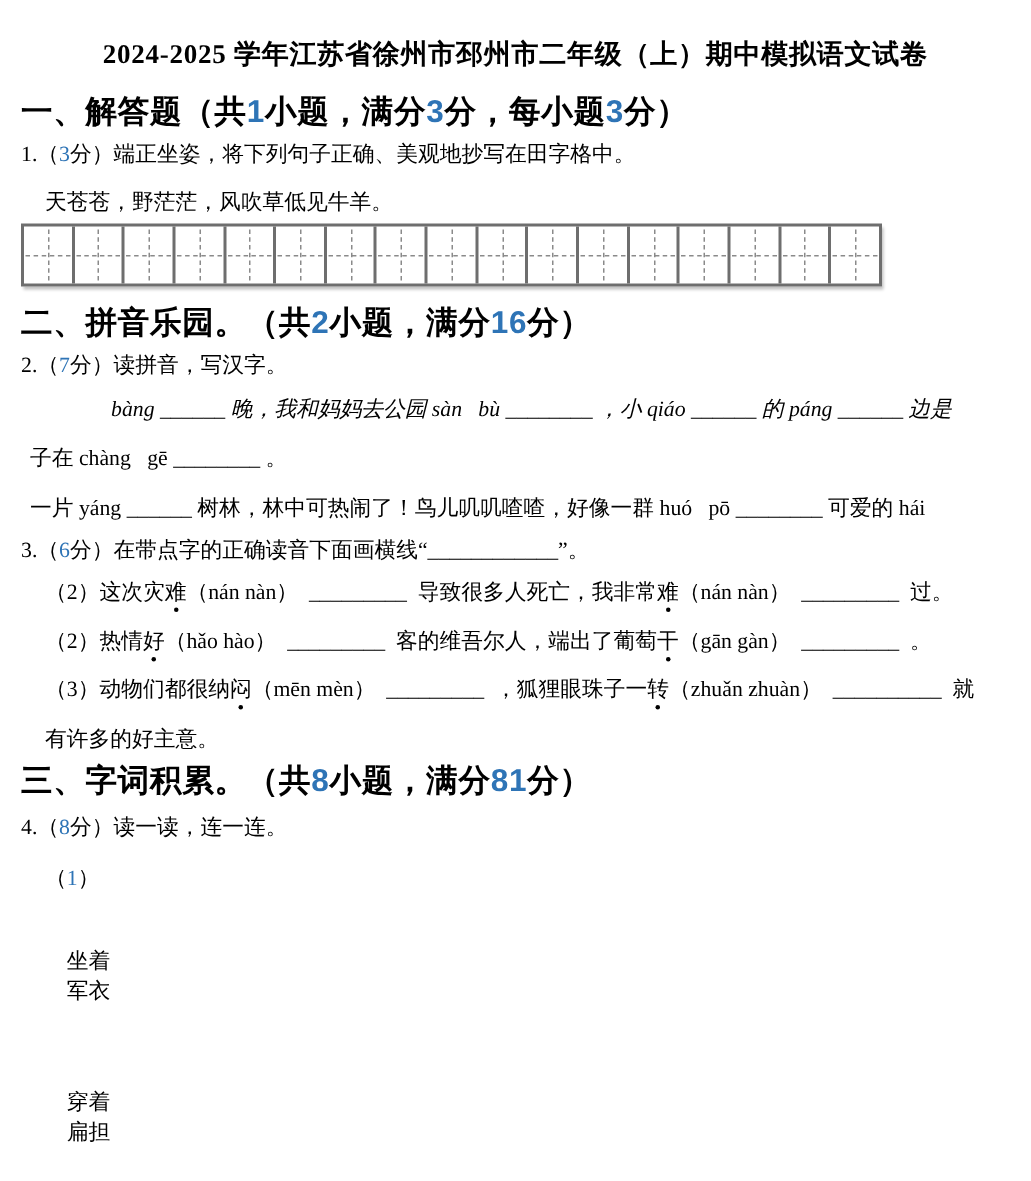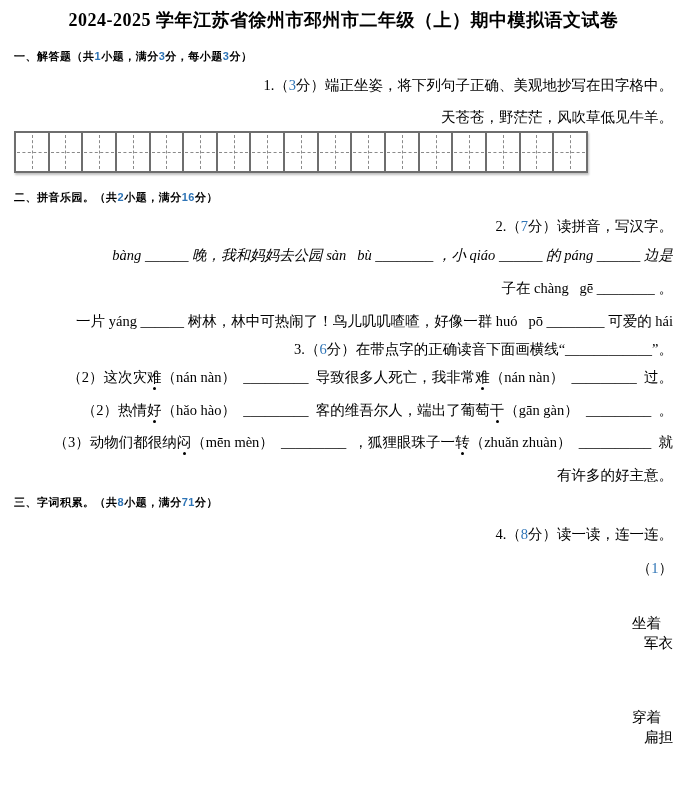--- a/index.html
+++ b/index.html
@@ -4,28 +4,28 @@
 <style>
   html,body{margin:0;padding:0;background:#fff;}
   body{
     width:687px;height:787px;overflow:hidden;
     font-family:"Liberation Serif","DejaVu Serif",serif;
     color:#000;
   }
   .page{padding:8px 14px 0 14px;}
   .title{
     font-size:18px;font-weight:bold;text-align:center;
-    line-height:24px;margin:0;letter-spacing:0.5px;
+    line-height:24px;margin:16px;letter-spacing:0.5px;
   }
   .sec-heading{
     font-family:"Liberation Sans","DejaVu Sans",sans-serif;
-    font-size:11px;font-weight:bold;line-height:21px;margin-top:14px;
+    font-size:21px;font-weight:bold;line-height:21px;margin-top:14px;
     letter-spacing:0.5px;
   }
-  .line{font-size:14.5px;line-height:20px;white-space:pre-wrap;text-align:right;}
+  .line{font-size:14.5px;line-height:20px;white-space:pre-wrap;}
   .mt8{margin-top:8px;}  .mt9{margin-top:9px;font-style:italic;}  .mt11{margin-top:11px;}
   .mt12{margin-top:12px;} .mt13{margin-top:13px;} .mt14{margin-top:14px;} .mt15{margin-top:15px;}
   .ml6{margin-left:6px;} .ml16{margin-left:16px;} .ml60{margin-left:60px;}
   .seg-num{color:var(--num-blue,#2E74B6);}
   .seg-em{position:relative;display:inline-block;}
   .seg-em::after{
     content:"";position:absolute;left:50%;bottom:-3px;
     width:3px;height:3px;margin-left:-1.5px;border-radius:50%;background:#000;
   }
   .grid-row{
@@ -85,21 +85,21 @@
   <div class="line mt9 ml60">bàng ______ 晚，我和妈妈去公园 sàn   bù ________ ，小 qiáo ______ 的 páng ______ 边是</div>
   <div class="line mt13 ml6">子在 chàng   gē ________ 。</div>
   <div class="line mt13 ml6">一片 yáng ______ 树林，林中可热闹了！鸟儿叽叽喳喳，好像一群 huó   pō ________ 可爱的 hái</div>
 
   <div class="line mt8"><span>3.（</span><span class="seg-num">6</span><span>分）在带点字的正确读音下面画横线“____________”。</span></div>
   <div class="line mt8 ml16"><span>（2）这次灾</span><span class="seg-em">难</span><span>（nán nàn）  _________  导致很多人死亡，我非常</span><span class="seg-em">难</span><span>（nán nàn）  _________  过。</span></div>
   <div class="line mt13 ml16"><span>（2）热情</span><span class="seg-em">好</span><span>（hǎo hào）  _________  客的维吾尔人，端出了葡萄</span><span class="seg-em">干</span><span>（gān gàn）  _________  。</span></div>
   <div class="line mt12 ml16"><span>（3）动物们都很纳</span><span class="seg-em">闷</span><span>（mēn mèn）  _________  ，狐狸眼珠子一</span><span class="seg-em">转</span><span>（zhuǎn zhuàn）  __________  就</span></div>
   <div class="line mt13 ml16">有许多的好主意。</div>
 
-  <div class="sec-heading" style="margin-top:7px;"><span>三、字词积累。（共</span><span class="seg-num">8</span><span>小题，满分</span><span class="seg-num">71</span><span>分）</span></div>
+  <div class="sec-heading" style="margin-top:7px;"><span>三、字词积累。（共</span><span class="seg-num">8</span><span>小题，满分</span><span class="seg-num">81</span><span>分）</span></div>
 
   <div class="line mt11"><span>4.（</span><span class="seg-num">8</span><span>分）读一读，连一连。</span></div>
 
   <div class="line mt14 ml16"><span>（</span><span class="seg-num">1</span><span>）</span></div>
 
   <div class="line mt15 ml16 pair">
     <span class="pair-left">坐着</span>
     <span class="pair-right">军衣</span>
   </div>
   <div class="line mt14 ml16 pair">

